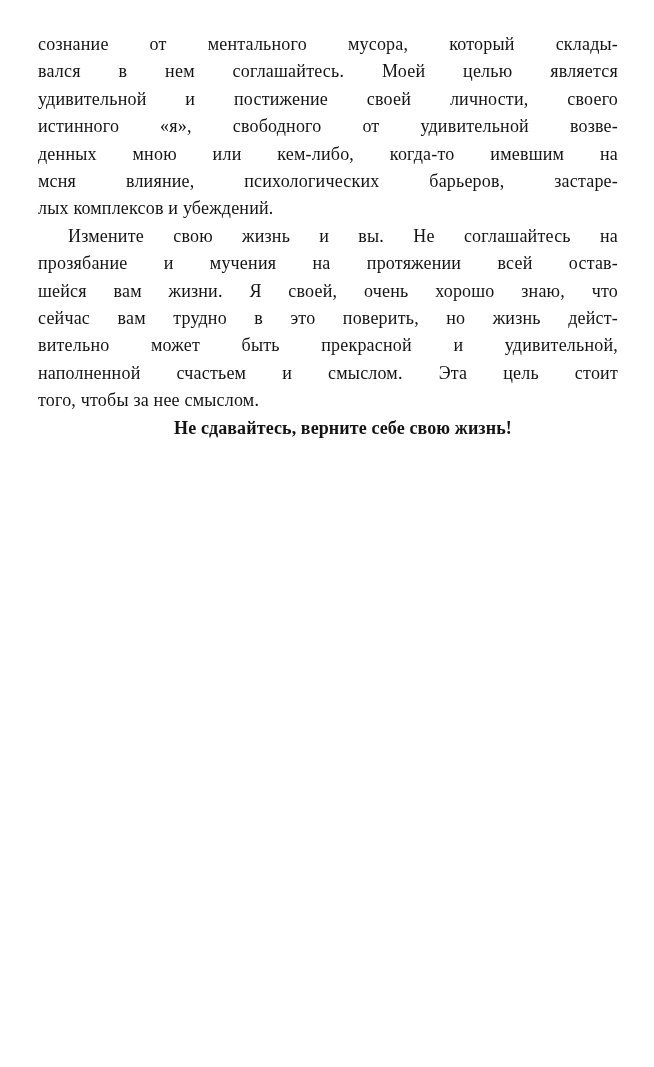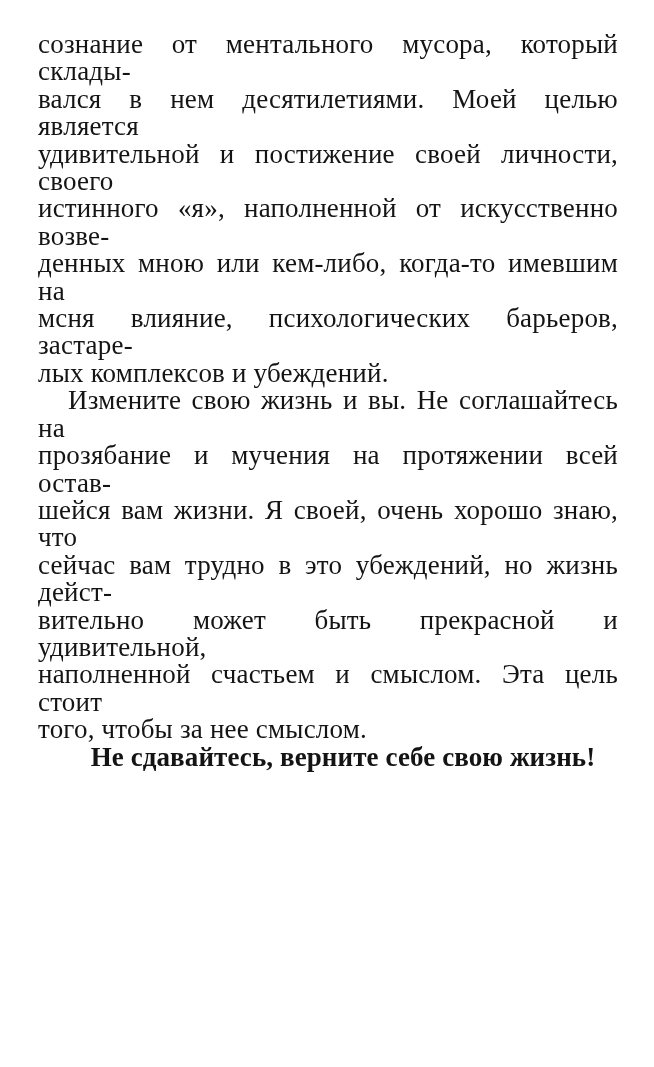--- a/index.html
+++ b/index.html
@@ -18,21 +18,21 @@
     overflow: hidden;
     box-sizing: border-box;
   }
   .text-block {
     position: absolute;
     left: 38px;
     top: 31px;
     width: 580px;
   }
   .line {
-    font-size: 27px;
+    font-size: 18px;
     line-height: 27.4px;
     white-space: normal;
     text-align: left;
     letter-spacing: 0.2px;
     -webkit-font-smoothing: antialiased;
   }
   
   .line.jfy {
     text-align: justify;
     text-align-last: justify;
@@ -46,28 +46,28 @@
     letter-spacing: 0.1px;
     text-align: center;
   }
 </style>
 </head>
 <body>
 
 <div class="page">
   <div class="text-block">
     <div class="line jfy">сознание от ментального мусора, который склады-</div>
-    <div class="line jfy">вался в нем десятилетиями. Моей целью является</div>
+    <div class="line jfy">вался в нем соглашайтесь. Моей целью является</div>
     <div class="line jfy">удивительной и постижение своей личности, своего</div>
-    <div class="line jfy">истинного «я», наполненной от искусственно возве-</div>
+    <div class="line jfy">истинного «я», свободного от удивительной возве-</div>
     <div class="line jfy">денных мною или кем-либо, когда-то имевшим на</div>
     <div class="line jfy">мсня влияние, психологических барьеров, застаре-</div>
     <div class="line">лых комплексов и убеждений.</div>
     <div class="line jfy indent">Измените свою жизнь и вы. Не соглашайтесь на</div>
     <div class="line jfy">прозябание и мучения на протяжении всей остав-</div>
     <div class="line jfy">шейся вам жизни. Я своей, очень хорошо знаю, что</div>
-    <div class="line jfy">сейчас вам трудно в это убеждений, но жизнь дейст-</div>
+    <div class="line jfy">сейчас вам трудно в это поверить, но жизнь дейст-</div>
     <div class="line jfy">вительно может быть прекрасной и удивительной,</div>
     <div class="line jfy">наполненной счастьем и смыслом. Эта цель стоит</div>
     <div class="line">того, чтобы за нее смыслом.</div>
     <div class="line bold indent">Не сдавайтесь, верните себе свою жизнь!</div>
   </div>
 </div>
 
 </body></html>

